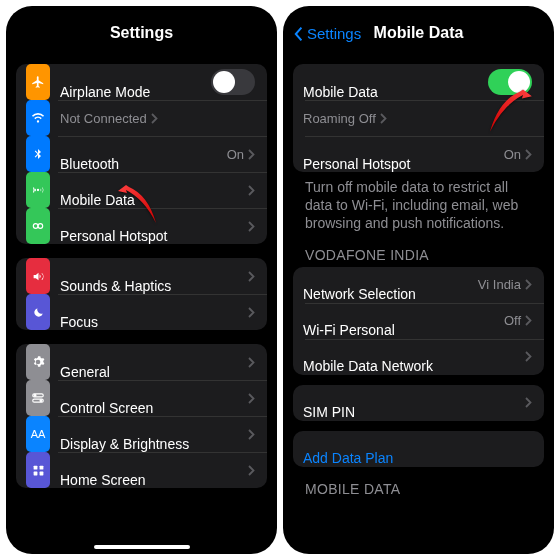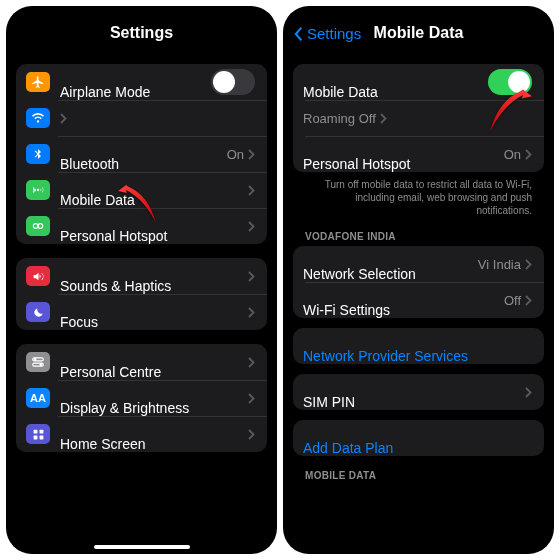--- a/index.html
+++ b/index.html
@@ -72,29 +72,29 @@
     position: absolute;
     left: 42px;
     right: 0;
     top: 0;
     height: 1px;
     background: #333;
   }
   .row.no-icon + .row.no-icon::before { left: 12px; }
   .icon {
     width: 24px;
-    height: 20px;
+    height: 36px;
     border-radius: 5px;
     margin-right: 10px;
     display: flex;
     align-items: center;
     justify-content: center;
     flex-shrink: 0;
     font-size: 12px;
-    font-weight: 700;
+    font-weight: 400;
     color: #fff;
   }
   .label { flex: 1; color: #fff; margin-top: 19px; }
   .value { color: #8e8e93; font-size: 13px; margin-right: 4px; }
   .chev { color: #5a5a5e; }
   .chev svg { width: 7px; height: 11px; display: block; }
   .toggle {
     width: 44px;
     height: 26px;
     border-radius: 13px;
@@ -107,32 +107,30 @@
     width: 22px;
     height: 22px;
     border-radius: 50%;
     background: #fff;
     top: 2px;
   }
   .toggle.on .knob { right: 2px; }
   .toggle.off .knob { left: 2px; }
   .footer-text {
     color: #8e8e93;
-    font-size: 10px;
+    font-size: 14px;
     padding: 6px 12px 0;
     line-height: 1.3;
-    text-align: right;
   }
   .section-header {
     color: #8e8e93;
-    font-size: 10px;
+    font-size: 14px;
     padding: 14px 12px 4px;
     text-transform: uppercase;
     letter-spacing: 0.3px;
-    font-weight: bold;
   }
   .link-row { color: #0a84ff !important; }
   .home-indicator {
     position: absolute;
     bottom: 5px;
     left: 50%;
     transform: translateX(-50%);
     width: 96px;
     height: 4px;
     border-radius: 2px;
@@ -169,20 +167,21 @@
           <span class="toggle off">
               <span class="knob"></span>
             </span>
         </div>
         <div class="row">
           <span class="icon bg-blue">
               <svg viewBox="0 0 24 24" width="14" height="14" fill="#fff">
                 <path d="M12 20a2 2 0 1 0 0-4 2 2 0 0 0 0 4zm-4.5-6a6.4 6.4 0 0 1 9 0l2-2a9.2 9.2 0 0 0-13 0zm-4-4a12 12 0 0 1 17 0l2-2a14.8 14.8 0 0 0-21 0z"></path>
               </svg>
             </span>
+          <span class="value">Not Connected</span>
           <span class="chev">
               <svg viewBox="0 0 7 11" fill="none" stroke="currentColor" stroke-width="1.8">
                 <path d="M1 1l4.5 4.5L1 10"></path>
               </svg>
             </span>
         </div>
         <div class="row">
           <span class="icon bg-blue">
               <svg viewBox="0 0 24 24" width="12" height="14" fill="#fff">
                 <path d="M12 2v8L7 5 5.5 6.5 11 12l-5.5 5.5L7 19l5-5v8l6-6-4.5-4L18 8z"></path>
@@ -248,30 +247,43 @@
           <span class="label">Focus</span>
           <span class="chev">
               <svg viewBox="0 0 7 11" fill="none" stroke="currentColor" stroke-width="1.8">
                 <path d="M1 1l4.5 4.5L1 10"></path>
               </svg>
             </span>
         </div>
       </div>
 
       <div class="group">
+        <div class="row">
+          <span class="icon bg-gray">
+              <svg viewBox="0 0 24 24" width="14" height="14" fill="#fff">
+                <path d="M12 8a4 4 0 1 0 0 8 4 4 0 0 0 0-8zm9 4l2 2-2 3-2.5-1a8 8 0 0 1-2 1.2L16 20h-4l-.5-2.8a8 8 0 0 1-2-1.2L7 17l-2-3 2-2a8 8 0 0 1 0-2L5 8l2-3 2.5 1a8 8 0 0 1 2-1.2L12 2h4l.5 2.8a8 8 0 0 1 2 1.2L21 5l2 3-2 2a8 8 0 0 1 0 2z"></path>
+              </svg>
+            </span>
+          <span class="label">General</span>
+          <span class="chev">
+              <svg viewBox="0 0 7 11" fill="none" stroke="currentColor" stroke-width="1.8">
+                <path d="M1 1l4.5 4.5L1 10"></path>
+              </svg>
+            </span>
+        </div>
         <div class="row">
           <span class="icon bg-gray">
               <svg viewBox="0 0 24 24" width="14" height="14" fill="none" stroke="#fff" stroke-width="2">
                 <rect x="3" y="5" width="18" height="5" rx="2.5"></rect>
                 <rect x="3" y="14" width="18" height="5" rx="2.5"></rect>
                 <circle cx="7" cy="7.5" r="1.5" fill="#fff"></circle>
                 <circle cx="17" cy="16.5" r="1.5" fill="#fff"></circle>
               </svg>
             </span>
-          <span class="label">Personal Centre</span>
+          <span class="label">Control Screen</span>
           <span class="chev">
               <svg viewBox="0 0 7 11" fill="none" stroke="currentColor" stroke-width="1.8">
                 <path d="M1 1l4.5 4.5L1 10"></path>
               </svg>
             </span>
         </div>
         <div class="row">
           <span class="icon bg-lblue" style="font-size:11px">AA</span>
           <span class="label">Display &amp; Brightness</span>
           <span class="chev">
@@ -355,35 +367,38 @@
         <div class="row no-icon">
           <span class="label">Network Selection</span>
           <span class="value">Vi India</span>
           <span class="chev">
               <svg viewBox="0 0 7 11" fill="none" stroke="currentColor" stroke-width="1.8">
                 <path d="M1 1l4.5 4.5L1 10"></path>
               </svg>
             </span>
         </div>
         <div class="row no-icon">
-          <span class="label">Wi-Fi Settings</span>
+          <span class="label">Wi-Fi Personal</span>
           <span class="value">Off</span>
           <span class="chev">
               <svg viewBox="0 0 7 11" fill="none" stroke="currentColor" stroke-width="1.8">
                 <path d="M1 1l4.5 4.5L1 10"></path>
               </svg>
             </span>
         </div>
-      </div>
-
-      <div class="group tight">
-        <div class="row no-icon">
-          <span class="label link-row">Network Provider Services</span>
-        </div>
-      </div>
+        <div class="row no-icon">
+          <span class="label">Mobile Data Network</span>
+          <span class="chev">
+              <svg viewBox="0 0 7 11" fill="none" stroke="currentColor" stroke-width="1.8">
+                <path d="M1 1l4.5 4.5L1 10"></path>
+              </svg>
+            </span>
+        </div>
+      </div>
+
 
       <div class="group tight">
         <div class="row no-icon">
           <span class="label">SIM PIN</span>
           <span class="chev">
               <svg viewBox="0 0 7 11" fill="none" stroke="currentColor" stroke-width="1.8">
                 <path d="M1 1l4.5 4.5L1 10"></path>
               </svg>
             </span>
         </div>

